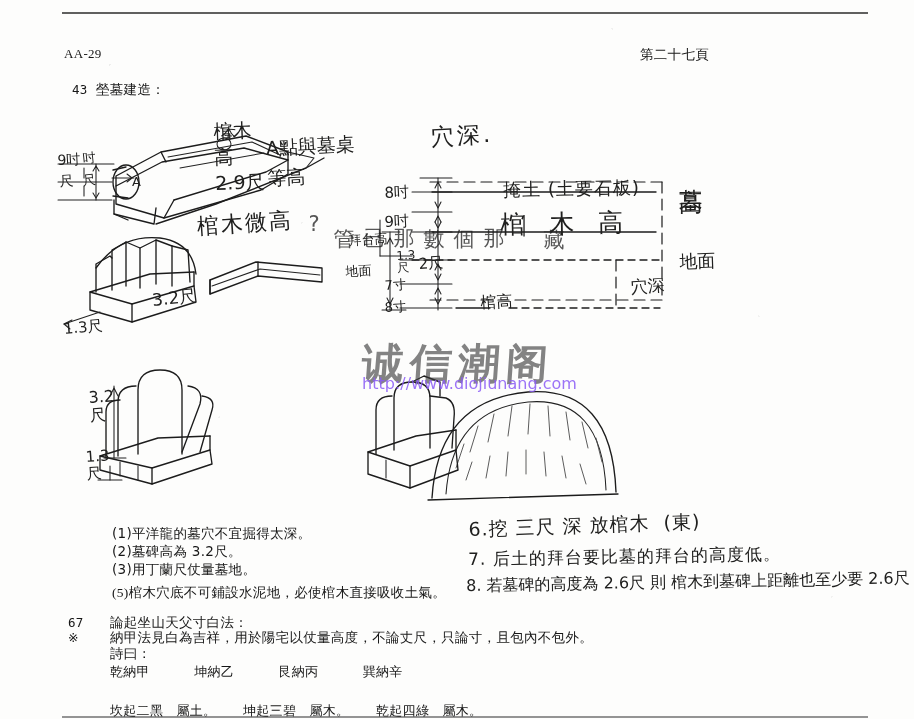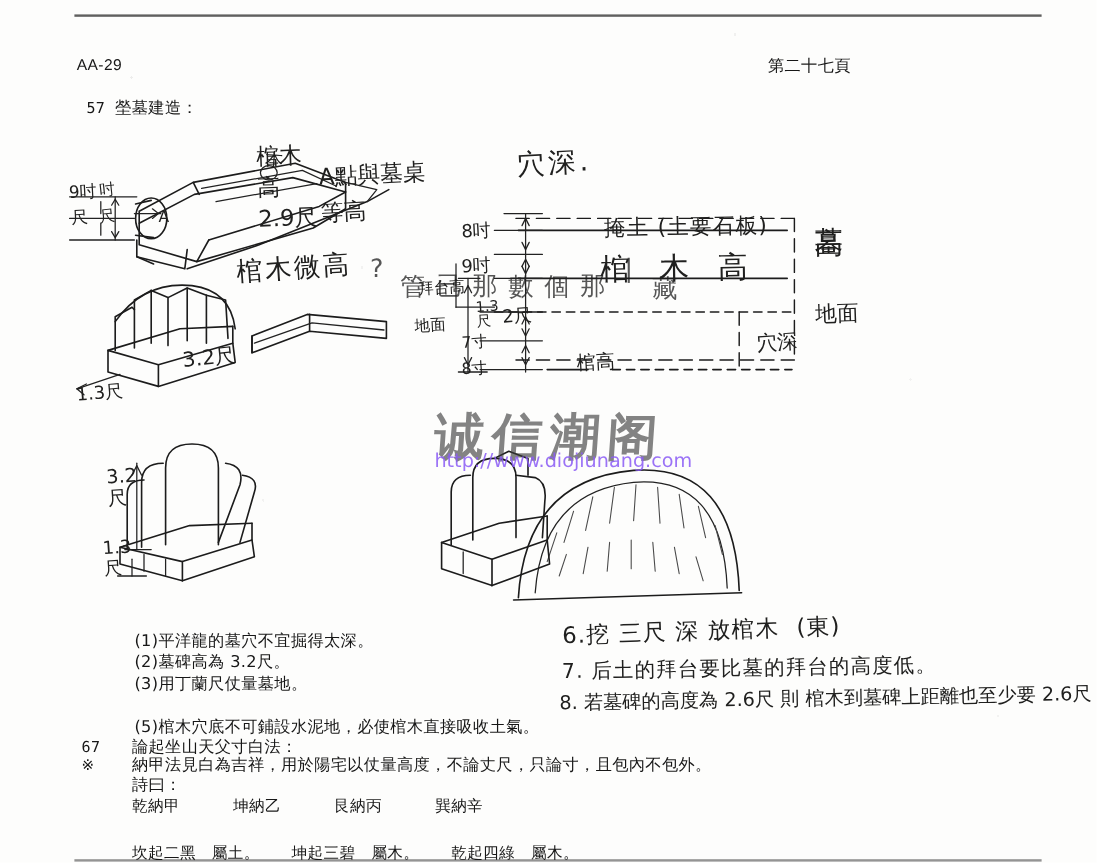--- a/index.html
+++ b/index.html
@@ -36,21 +36,21 @@
   }
 
   
   .pr{
     position:absolute;
     font-family:"DejaVu Sans","Liberation Sans",sans-serif;
     color:#171717;white-space:pre;
     letter-spacing:.3px;
   }
   .hdr{font-size:13.5px;top:46px;}
-  #hdr-code{left:64px;font-family:Liberation Sans, sans-serif;font-size:13px;}
+  #hdr-code{left:64px;font-family:Liberation Serif, serif;font-size:13px;}
   #hdr-main{left:143px;}
   #hdr-page{left:640px;}
 
   .sec{font-size:13.5px;}
   #sec66-no{left:72px;top:82px;font-family:"DejaVu Sans Mono","Liberation Mono",monospace;font-size:12.5px;}
   #sec66-txt{left:96px;top:81px;}
 
   .listitem{font-size:13.5px;left:112px;}
   .bodyline{font-size:13.5px;}
 
@@ -108,21 +108,21 @@
 
 <div class="page">
 
   <div class="grain"></div>
   <div class="topline"></div>
   <div class="botline"></div>
 
   <div class="pr hdr" id="hdr-code">AA-29</div>
   <div class="pr hdr" id="hdr-page">第二十七頁</div>
 
-  <div class="pr sec" id="sec66-no">57</div>
+  <div class="pr sec" id="sec66-no">43</div>
   <div class="pr sec" id="sec66-txt">塋墓建造：</div>
 
   <svg class="draw" style="left:56px;top:108px;" width="300" height="200" viewBox="0 0 300 200">
 
     <path class="ink" d="M60 68 L105 44 L190 28 L232 44 L232 52 L188 40 L106 54 L60 78 Z"></path>
     <path class="ink" d="M60 78 L60 96 L108 110 L118 92"></path>
     <path class="ink" d="M108 110 L205 82 L232 66 L232 52"></path>
     <path class="ink" d="M118 92 L210 64 L232 52"></path>
     <path class="ink" d="M105 44 L110 54"></path>
 
@@ -340,21 +340,21 @@
     <path class="ink" d="M8 100 L56 84 L96 78"></path>
     <path class="ink-t" d="M26 108 L26 126"></path>
   </svg>
 
   <div class="wm">诚信潮阁</div>
   <div class="wm-url">http://www.diojiunang.com</div>
 
   <div class="pr listitem" style="top:525px;">(1)平洋龍的墓穴不宜掘得太深。</div>
   <div class="pr listitem" style="top:543px;">(2)墓碑高為 3.2尺。</div>
   <div class="pr listitem" style="top:561px;">(3)用丁蘭尺仗量墓地。</div>
-  <div class="pr listitem" style="top:597px;">(5)棺木穴底不可鋪設水泥地，必使棺木直接吸收土氣。</div>
+  <div class="pr listitem" style="top:584px;font-family:Liberation Serif, serif;">(5)棺木穴底不可鋪設水泥地，必使棺木直接吸收土氣。</div>
 
   <div class="hw" style="left:468px;top:517px;font-size:19px;letter-spacing:1px;transform:rotate(-2deg);">6.挖 三尺 深 放棺木  (東)</div>
   <div class="hw" style="left:468px;top:548px;font-size:17px;letter-spacing:1px;transform:rotate(-1deg);">7. 后土的拜台要比墓的拜台的高度低。</div>
   <div class="hw" style="left:466px;top:576px;font-size:16px;letter-spacing:0px;transform:rotate(-1deg);">8. 若墓碑的高度為 2.6尺 則 棺木到墓碑上距離也至少要 2.6尺</div>
 
   <div class="pr sec" id="sec67-no">67</div>
   <div class="pr sec" id="sec67-txt">論起坐山天父寸白法：</div>
 
   <div class="pr" id="note-mark">※</div>
   <div class="pr bodyline" id="note-txt">納甲法見白為吉祥，用於陽宅以仗量高度，不論丈尺，只論寸，且包內不包外。</div>

